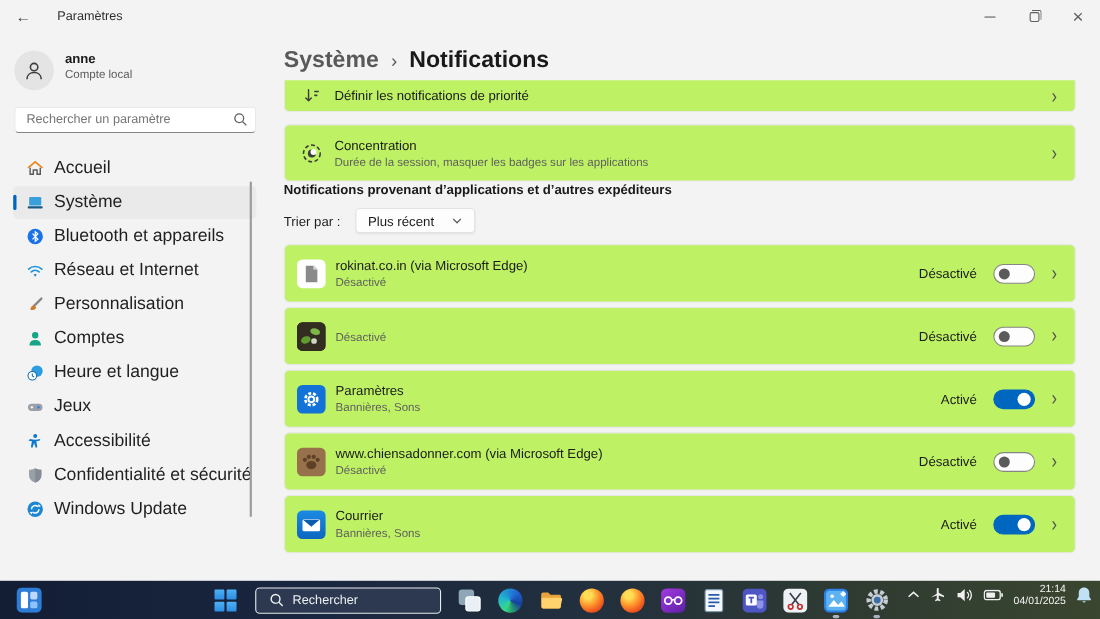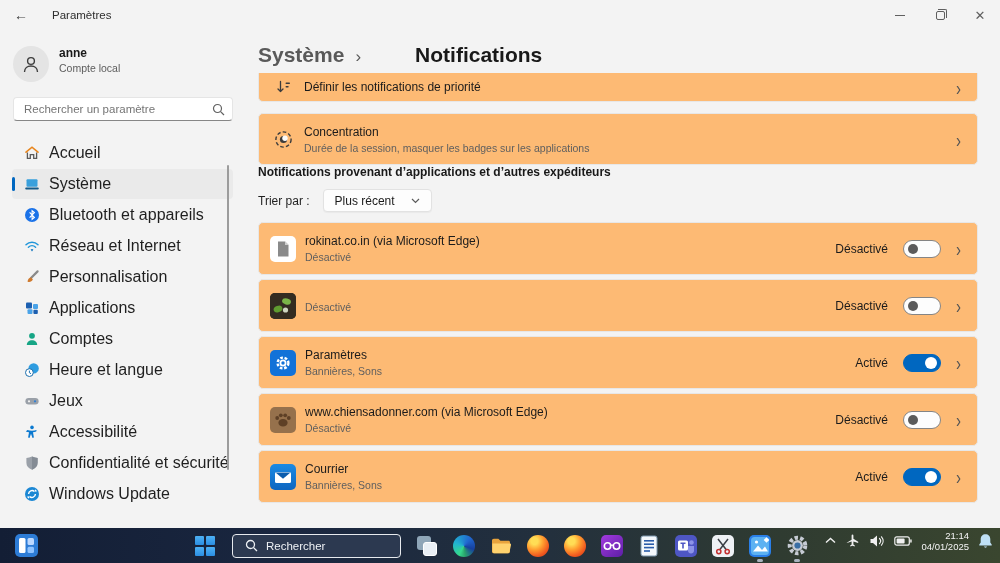--- a/index.html
+++ b/index.html
@@ -39,22 +39,22 @@
   .nav-item.selected { background:#eaeaea; }
   .nav-item.selected::before { content:""; position:absolute; left:0; top:8px; bottom:8px; width:3px; border-radius:2px; background:#0067C0; }
   .nicon { position:absolute; left:12px; width:16px; height:16px; display:flex; align-items:center; justify-content:center; }
   .side-scrollbar { position:absolute; left:227px; top:135px; width:2px; height:305px; background:#9c9c9c; border-radius:2px; }
 
   
   .content { position:absolute; left:245px; right:0; top:30px; bottom:35px; overflow:hidden; padding:0 22px 0 13px; }
   .breadcrumb { margin-top:13px; display:flex; align-items:baseline; gap:11px; font-size:21px; }
   .bc-parent { color:#595959; font-weight:600; cursor:pointer; }
   .bc-sep { color:#595959; font-size:17px; }
-  .bc-current { color:#191919; font-weight:700;margin-left:43px; }
-  .card { background:#fdba74; border:1px solid #e7e7e7; border-radius:5px; display:flex; align-items:center; padding:0 16px 0 11px; cursor:pointer; }
+  .bc-current { color:#191919; font-weight:700; }
+  .card { background:#bef264; border:1px solid #e7e7e7; border-radius:5px; display:flex; align-items:center; padding:0 16px 0 11px; cursor:pointer; }
   .card-clipped { margin-top:6px; height:29px; border-top:none; border-radius:0 0 5px 5px; }
   .card-focus { margin-top:11px; height:52px; }
   .row-icon { width:19px; height:19px; margin:0 11px 0 4px; flex:none; display:flex; align-items:center; justify-content:center; }
   .card-text { display:flex; flex-direction:column; justify-content:center; }
   .card-title { font-size:12px; color:#1b1b1b; }
   .card-sub { font-size:10.5px; color:#5f5f5f; margin-top:3px; }
   .chev { margin-left:auto; color:#555; font-size:15px; line-height:1; transform:scaleY(1.3); }
   .section-title { font-size:12px; font-weight:bold; color:#191919; }
   .sort-row { margin-top:10px; display:flex; align-items:center; gap:13px; font-size:12px; color:#1f1f1f; }
   .sort-dd { height:23px; background:#fdfdfd; border:1px solid #e2e2e2; border-radius:4px; display:flex; align-items:center; gap:16px; padding:0 11px; font-size:12px; color:#1b1b1b; cursor:pointer; box-shadow:0 1px 1px rgba(0,0,0,.04); }
@@ -178,31 +178,20 @@
           <svg width="16" height="16" viewBox="0 0 16 16">
             <path d="M13.6 2.4 L7 9" stroke="#8a8a8a" stroke-width="2.2" stroke-linecap="round"></path>
             <path d="M7.2 8.4 c-1.9 0-3.2 1.3-3.7 4 c1.4 1 4.3 .6 5.4-1.8z" fill="#cf7a2e"></path>
           </svg>
         </span>
       <span>Personnalisation</span>
     </div>
     <div class="nav-item">
       <span class="nicon">
           <svg width="16" height="16" viewBox="0 0 16 16">
-            <rect x="2" y="2.5" width="6" height="6" rx="1" fill="#1c5fb0"></rect>
-            <rect x="9" y="4" width="5" height="5" rx="1" fill="#4aa3e8"></rect>
-            <rect x="3.5" y="9.2" width="5" height="4.8" rx="1" fill="#4aa3e8"></rect>
-            <rect x="9.4" y="9.8" width="4.4" height="4.2" rx="1" fill="#1c5fb0"></rect>
-          </svg>
-        </span>
-      <span>Applications</span>
-    </div>
-    <div class="nav-item">
-      <span class="nicon">
-          <svg width="16" height="16" viewBox="0 0 16 16">
             <circle cx="8" cy="4.8" r="2.9" fill="#16a585"></circle>
             <path d="M2.8 14 c0-3.1 2.3-4.8 5.2-4.8 s5.2 1.7 5.2 4.8z" fill="#16a585"></path>
           </svg>
         </span>
       <span>Comptes</span>
     </div>
     <div class="nav-item">
       <span class="nicon">
           <svg width="16" height="16" viewBox="0 0 16 16">
             <circle cx="9.6" cy="6.4" r="5.2" fill="#2e9ce0"></circle>

